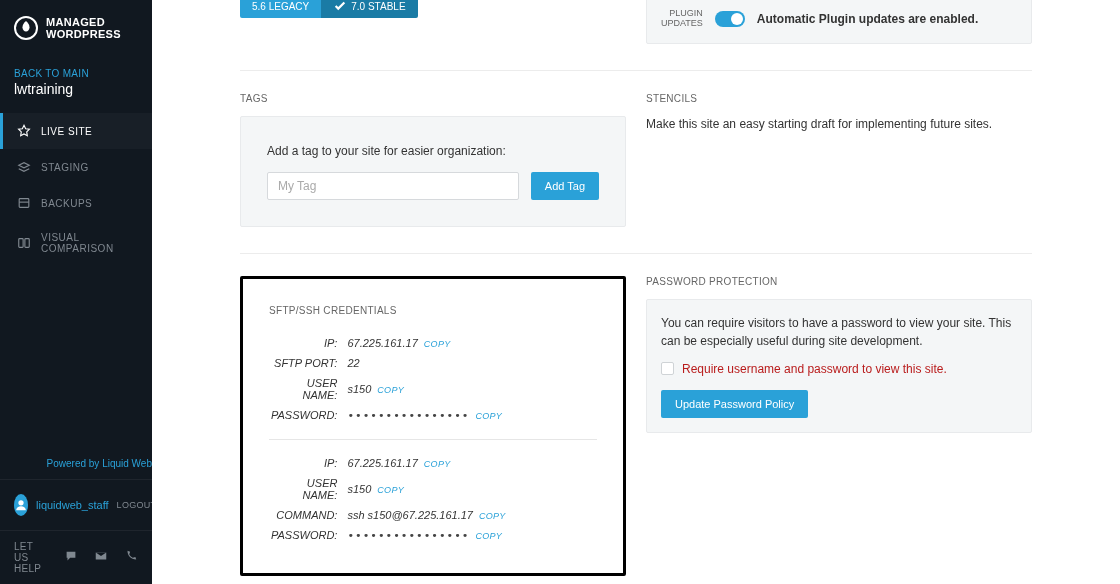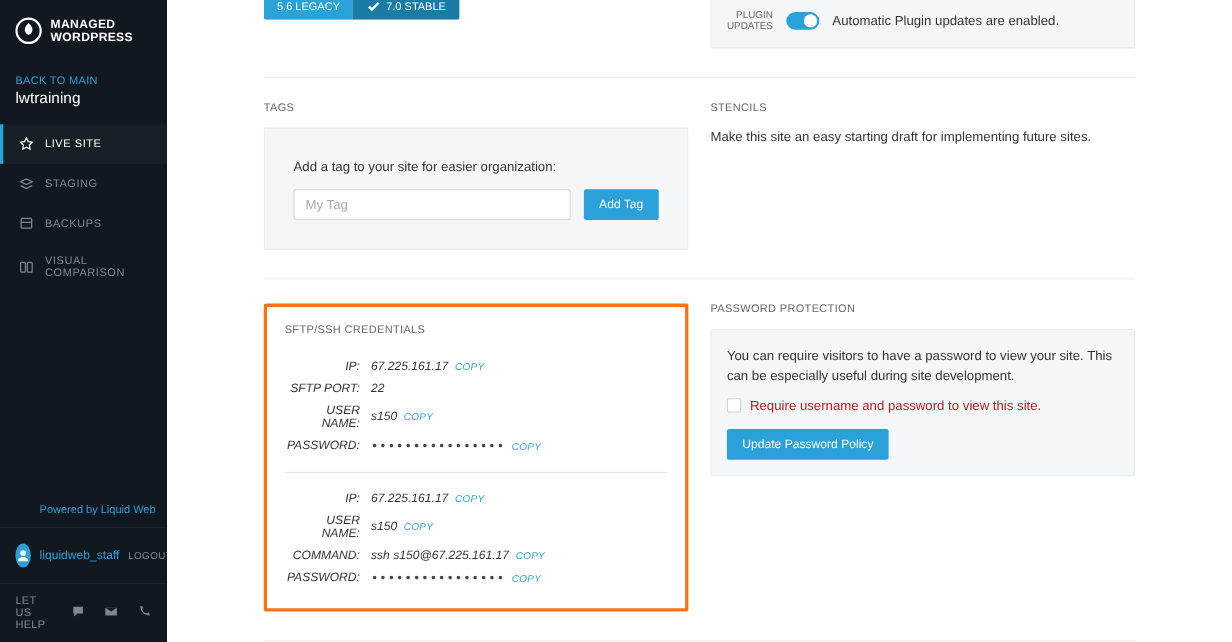--- a/index.html
+++ b/index.html
@@ -10,21 +10,21 @@
 .logo-circle{width:24px;height:24px;border-radius:50%;border:2px solid #fff;display:flex;align-items:center;justify-content:center;position:relative;}
 .logo-circle svg{display:block;}
 .logo-text{color:#fff;font-weight:700;font-size:11px;line-height:1.1;letter-spacing:0.3px;}
 .back-main{padding:8px 14px 2px;color:#2aa1d8;font-size:10px;letter-spacing:0.3px;}
 .site-name{padding:0 14px 16px;color:#fff;font-size:14px;}
 .nav{display:flex;flex-direction:column;}
 .nav-item{display:flex;gap:10px;align-items:center;padding:11px 14px;font-size:10px;letter-spacing:0.5px;color:#808890;border-left:3px solid transparent;cursor:pointer;}
 .nav-item.active{color:#fff;border-left-color:#2aa1d8;background:rgba(255,255,255,0.03);}
 .nav-item .ico{width:14px;height:14px;display:inline-flex;align-items:center;justify-content:center;color:inherit;}
 .sidebar-spacer{flex:1;}
-.powered{text-align:left;font-size:10px;color:#2aa1d8;padding:10px 0;margin-left:36px;}
+.powered{text-align:right;font-size:10px;color:#2aa1d8;padding:10px 0;}
 .user-row{display:flex;align-items:center;gap:8px;padding:14px;border-top:1px solid rgba(255,255,255,0.06);}
 .avatar{width:22px;height:22px;border-radius:50%;background:#2aa1d8;display:flex;align-items:center;justify-content:center;}
 .avatar svg{display:block;color:#fff;}
 .user-name{color:#2aa1d8;font-size:11px;}
 .logout{color:#808890;font-size:9px;letter-spacing:0.3px;}
 .bottom-bar{display:flex;align-items:center;gap:16px;padding:10px 14px;border-top:1px solid rgba(255,255,255,0.06);}
 .bottom-bar .help-text{font-size:10px;color:#808890;letter-spacing:0.3px;}
 .bottom-bar .bi{color:#808890;}
 .main{flex:1;background:#fff;display:flex;justify-content:center;overflow:auto;}
 .content{width:792px;margin-top:-6px;}
@@ -37,26 +37,26 @@
 .panel{background:#f4f6f7;border:1px solid #e8eaec;border-radius:2px;padding:14px 14px;}
 .seg{display:inline-flex;border-radius:2px;overflow:hidden;height:24px;font-size:10px;}
 .seg .seg-btn{padding:0 12px;display:flex;align-items:center;gap:4px;color:#fff;}
 .seg .legacy{background:#2aa1d8;}
 .seg .stable{background:#1a7ba5;}
 .seg svg{display:block;}
 .plugin-row{display:flex;align-items:center;gap:12px;}
 .plugin-label{font-size:9px;color:#666;line-height:1.1;text-align:right;}
 .switch{width:30px;height:16px;border-radius:10px;background:#2aa1d8;position:relative;}
 .switch::after{content:'';position:absolute;top:2px;right:2px;width:12px;height:12px;border-radius:50%;background:#fff;}
-.plugin-text{font-size:12px;color:#333;}
+.plugin-text{font-size:12px;color:#333;font-weight:bold;}
 .input-row{display:flex;gap:12px;}
 .input{flex:1;height:28px;border:1px solid #d6d9dc;border-radius:2px;padding:0 10px;font-size:12px;color:#333;background:#fff;}
 .input::placeholder{color:#aaa;}
 .btn{height:28px;padding:0 14px;background:#2aa1d8;color:#fff;border:none;border-radius:2px;font-size:11px;cursor:pointer;}
-.cred-box{border:3px solid #f97316;border-radius:2px;padding:16px;background:#fff;}
+.cred-box{border:3px solid #000000;border-radius:2px;padding:26px;background:#fff;}
 .cred-title{font-size:10px;color:#666;letter-spacing:0.3px;margin-bottom:16px;}
 .cred-table{width:100%;font-size:11px;color:#333;font-style:italic;}
 .cred-table tr td{padding:3px 0;}
 .cred-table td.label{text-align:right;color:#333;width:66px;padding-right:8px;font-size:11px;}
 .cred-table td.value{padding-left:0;}
 .cred-table .copy{color:#2aa1d8;font-size:9px;padding-left:6px;letter-spacing:0.3px;cursor:pointer;}
 .cred-table .pw{font-family:monospace;letter-spacing:1px;color:#444;}
 .cred-divider{border-top:1px solid #e6e6e6;margin:12px 0;}
 .note{font-size:12px;color:#333;line-height:1.5;margin-bottom:12px;}
 .chk-row{display:flex;align-items:center;gap:8px;font-size:12px;color:#b91c1c;margin-bottom:14px;}

